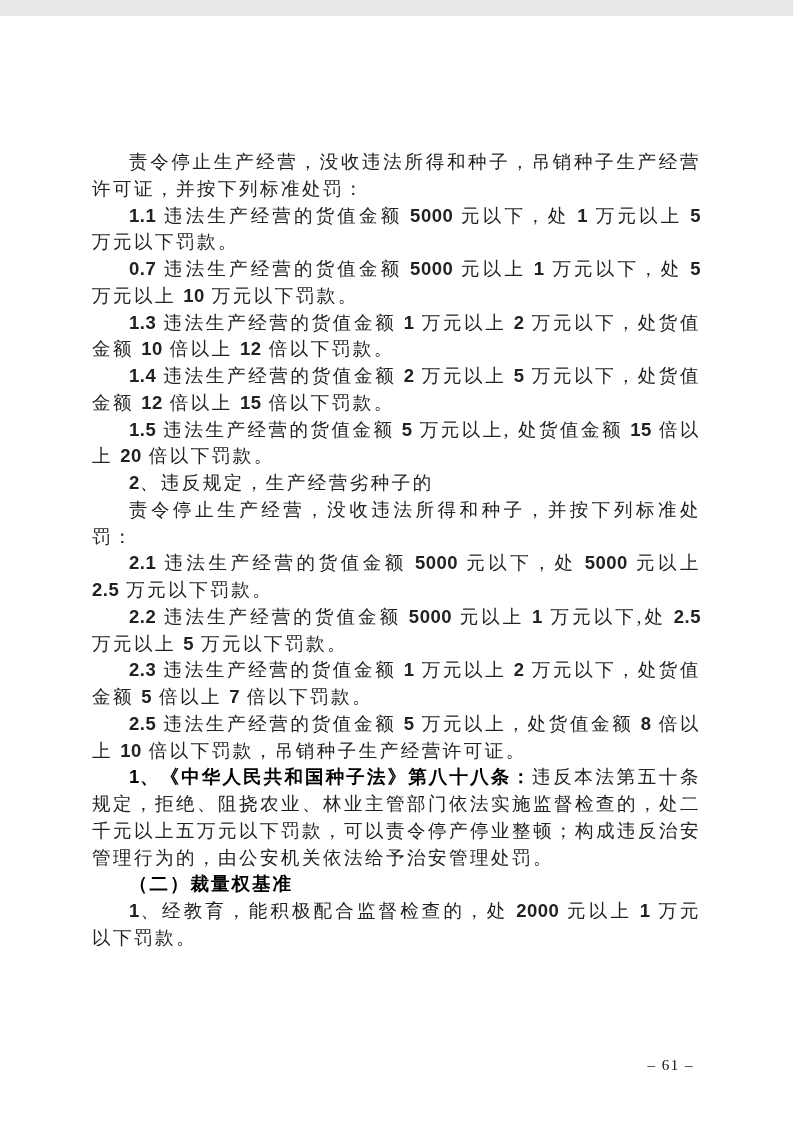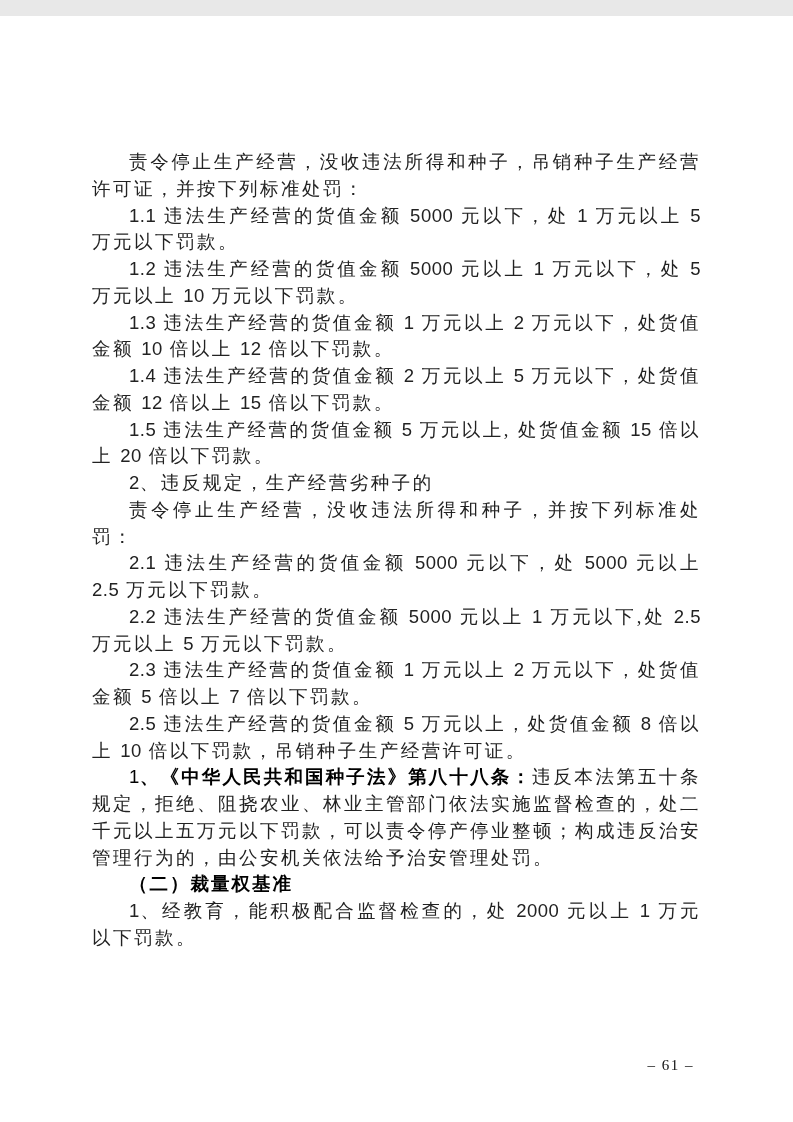--- a/index.html
+++ b/index.html
@@ -39,41 +39,41 @@
     text-align: left;
   }
   .content span.seg.bold {
     font-family: "Liberation Sans", sans-serif;
     font-weight: 700;
     color: #000000;
     letter-spacing: 2px;
   }
   .content span.num {
     font-family: "Liberation Sans", sans-serif;
-    font-weight: 400;
+    font-weight: 700;
     letter-spacing: 0.5px;
   }
   .page-number {
     position: absolute;
     top: 1041px;
     right: 99px;
     font-family: "Liberation Serif", serif;
     font-size: 15px;
     letter-spacing: 1.5px;
     color: #111111;
   }
 </style>
 </head>
 <body>
 
 <div class="page">
   <div class="content" id="paragraphs">
       <p class="body"><span class="seg">责令停止生产经营，没收违法所得和种子，吊销种子生产经营许可证，并按下列标准处罚：</span></p>
       <p class="body"><span class="seg"><span class="num">1.1</span> 违法生产经营的货值金额 <span class="num">5000</span> 元以下，处 <span class="num">1</span> 万元以上 <span class="num">5</span> 万元以下罚款。</span></p>
-      <p class="body"><span class="seg"><span class="num">1.2</span> 违法生产经营的货值金额 <span class="num">5000</span> 元以上 <span class="num">1</span> 万元以下，处 <span class="num">5</span> 万元以上 <span class="num">10</span> 万元以下罚款。</span></p>
+      <p class="body"><span class="seg"><span class="num">0.7</span> 违法生产经营的货值金额 <span class="num">5000</span> 元以上 <span class="num">1</span> 万元以下，处 <span class="num">5</span> 万元以上 <span class="num">10</span> 万元以下罚款。</span></p>
       <p class="body"><span class="seg"><span class="num">1.3</span> 违法生产经营的货值金额 <span class="num">1</span> 万元以上 <span class="num">2</span> 万元以下，处货值金额 <span class="num">10</span> 倍以上 <span class="num">12</span> 倍以下罚款。</span></p>
       <p class="body"><span class="seg"><span class="num">1.4</span> 违法生产经营的货值金额 <span class="num">2</span> 万元以上 <span class="num">5</span> 万元以下，处货值金额 <span class="num">12</span> 倍以上 <span class="num">15</span> 倍以下罚款。</span></p>
       <p class="body"><span class="seg"><span class="num">1.5</span> 违法生产经营的货值金额 <span class="num">5</span> 万元以上, 处货值金额 <span class="num">15</span> 倍以上 <span class="num">20</span> 倍以下罚款。</span></p>
       <p class="body"><span class="seg"><span class="num">2</span>、违反规定，生产经营劣种子的</span></p>
       <p class="body"><span class="seg">责令停止生产经营，没收违法所得和种子，并按下列标准处罚：</span></p>
       <p class="body"><span class="seg"><span class="num">2.1</span> 违法生产经营的货值金额 <span class="num">5000</span> 元以下，处 <span class="num">5000</span> 元以上 <span class="num">2.5</span> 万元以下罚款。</span></p>
       <p class="body"><span class="seg"><span class="num">2.2</span> 违法生产经营的货值金额 <span class="num">5000</span> 元以上 <span class="num">1</span> 万元以下,处 <span class="num">2.5</span> 万元以上 <span class="num">5</span> 万元以下罚款。</span></p>
       <p class="body"><span class="seg"><span class="num">2.3</span> 违法生产经营的货值金额 <span class="num">1</span> 万元以上 <span class="num">2</span> 万元以下，处货值金额 <span class="num">5</span> 倍以上 <span class="num">7</span> 倍以下罚款。</span></p>
       <p class="body"><span class="seg"><span class="num">2.5</span> 违法生产经营的货值金额 <span class="num">5</span> 万元以上，处货值金额 <span class="num">8</span> 倍以上 <span class="num">10</span> 倍以下罚款，吊销种子生产经营许可证。</span></p>
       <p class="body"><span class="seg bold"><span class="num">1</span>、《中华人民共和国种子法》第八十八条：</span><span class="seg">违反本法第五十条规定，拒绝、阻挠农业、林业主管部门依法实施监督检查的，处二千元以上五万元以下罚款，可以责令停产停业整顿；构成违反治安管理行为的，由公安机关依法给予治安管理处罚。</span></p>

